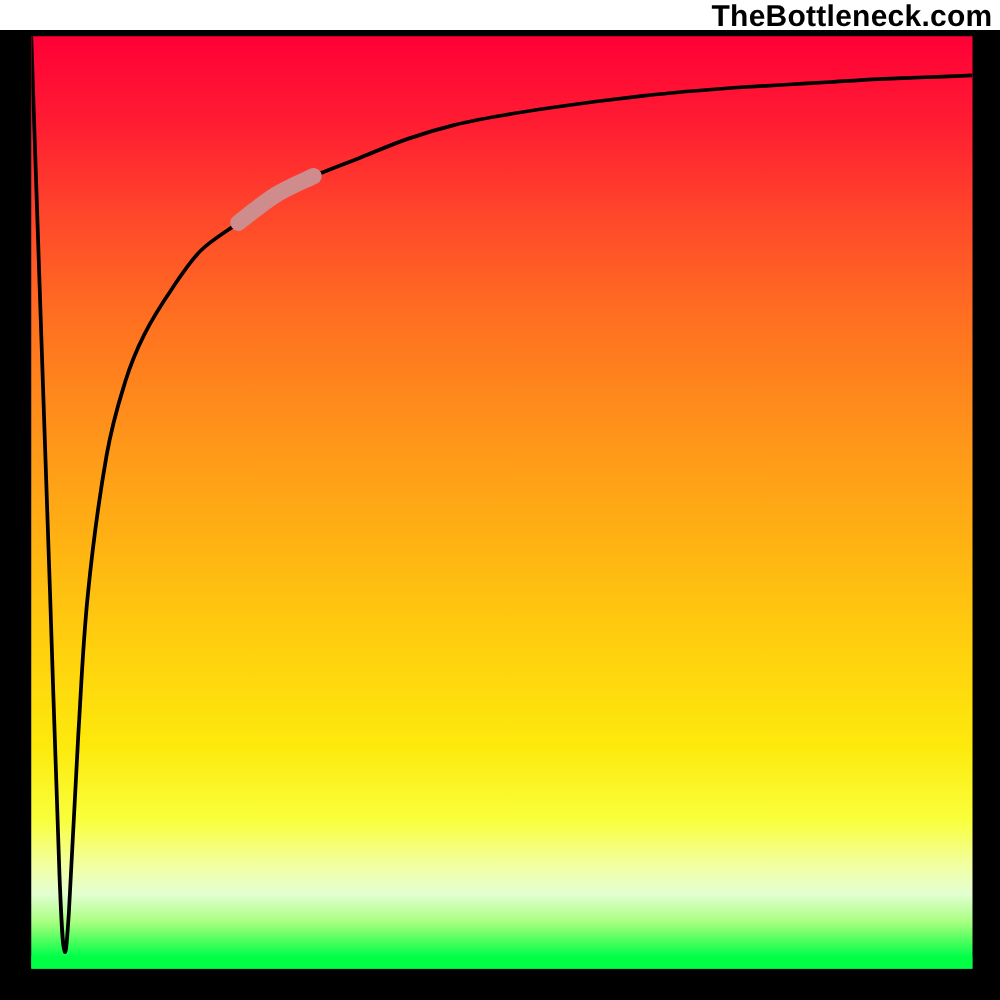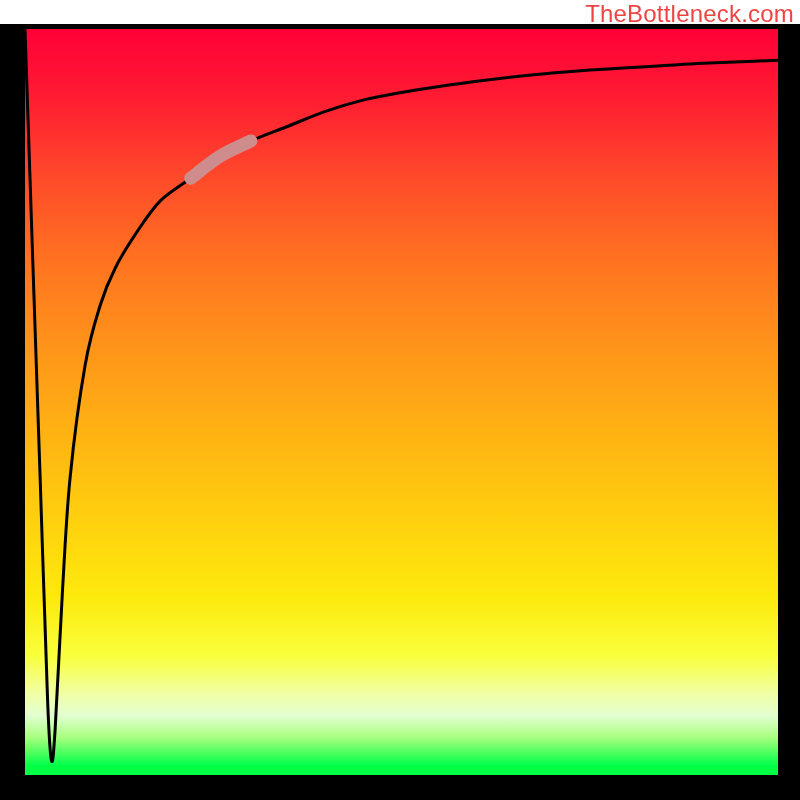--- a/index.html
+++ b/index.html
@@ -14,23 +14,24 @@
   .chart-wrap {
     position: relative;
     width: 800px;
     height: 800px;
   }
   .attribution {
     position: absolute;
     top: 0px;
     right: 6px;
     font-size: 24px;
-    color: #ef4444;
+    color: #000000;
     letter-spacing: 0.2px;
     z-index: 10;
+    font-weight: bold;
   }
   .plot-outer {
     position: absolute;
     left: 0px;
     top: 24px;
     width: 800px;
     height: 776px;
     background: #000000;
   }
   .plot-inner {

